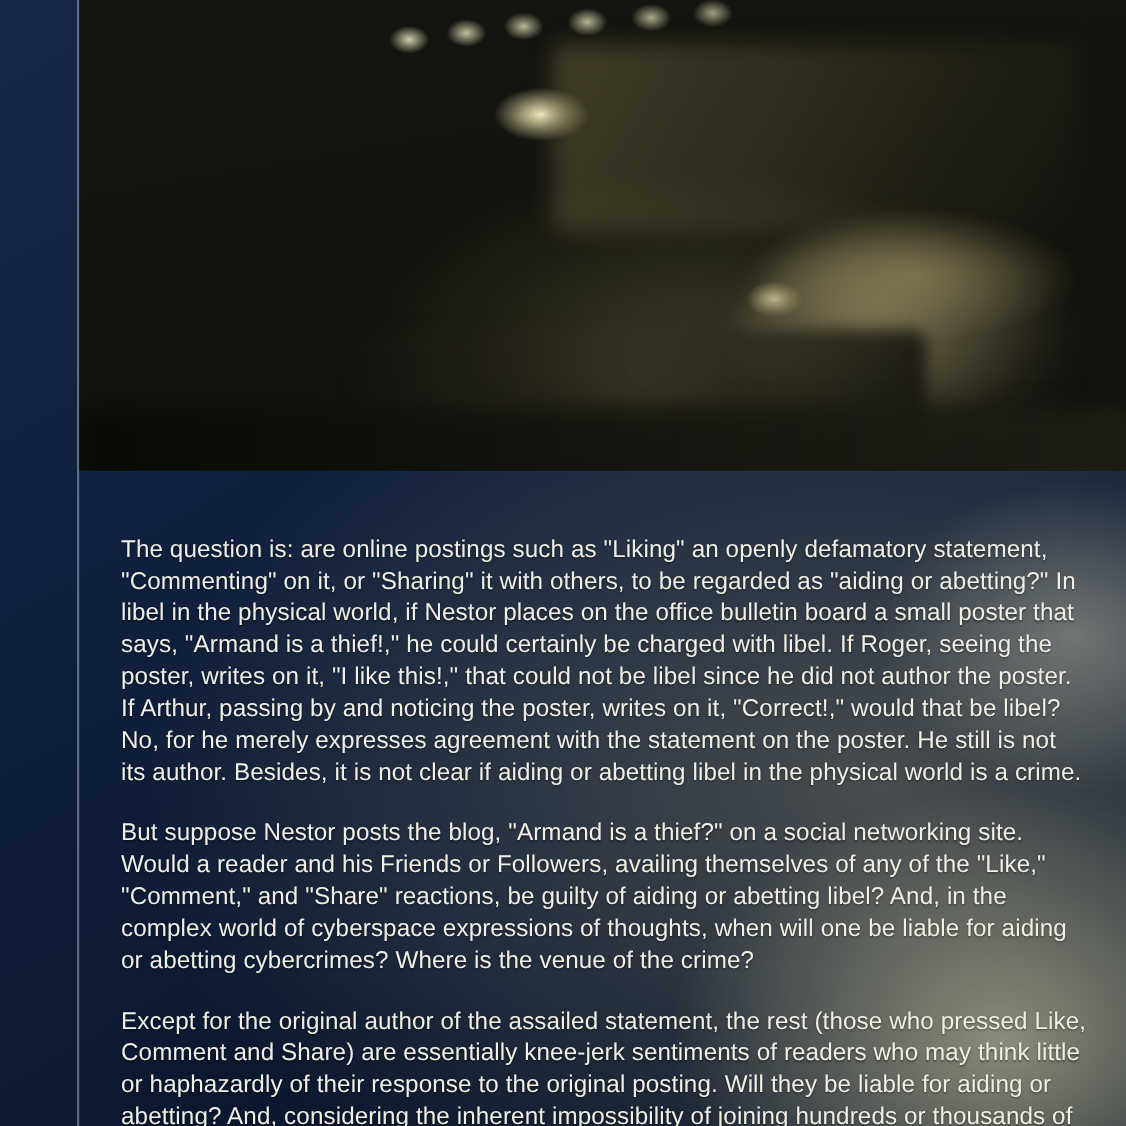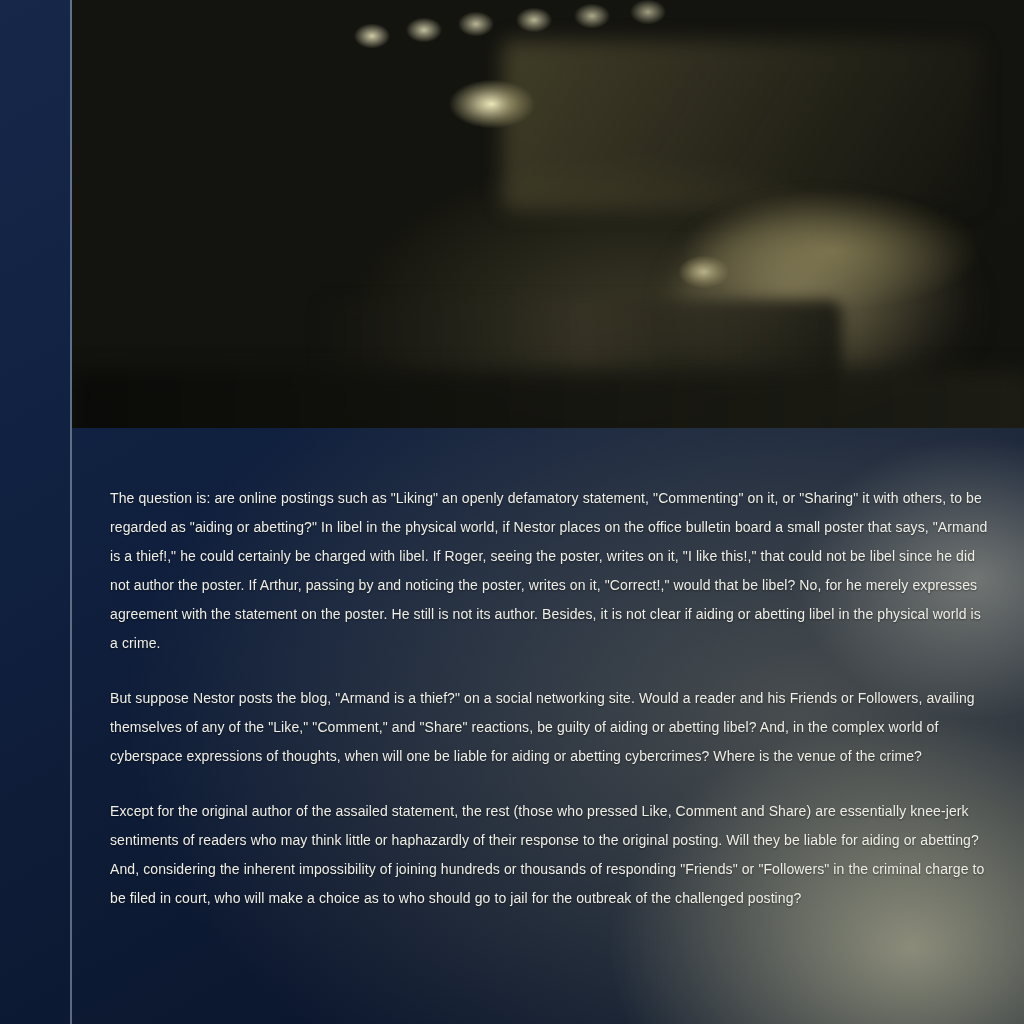--- a/index.html
+++ b/index.html
@@ -145,21 +145,21 @@
       radial-gradient(1px 1px at 320px 420px, rgba(255,255,240,0.6) 50%, transparent 51%),
       radial-gradient(1px 1px at 200px 500px, rgba(255,255,240,0.65) 50%, transparent 51%);
     background-size: 220px 260px, 240px 300px, 200px 340px, 260px 280px, 300px 360px, 280px 320px;
   }
 
   p.para {
     position: relative;
     z-index: 3;
     margin: 0 0 26px 0;
     color: #f0efe6;
-    font-size: 14px;
+    font-size: 22px;
     line-height: 29px;
     letter-spacing: 0.1px;
     text-shadow: 0 1px 2px rgba(0,0,0,0.45);
   }
   p.para:last-child { margin-bottom: 12px; }
 </style>
 </head>
 <body>
 
 <div id="page">

